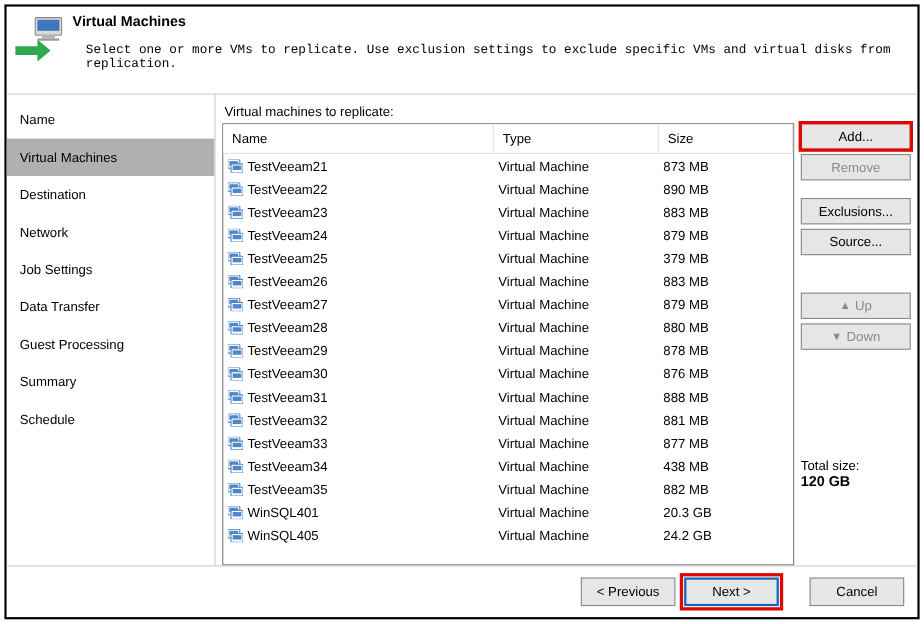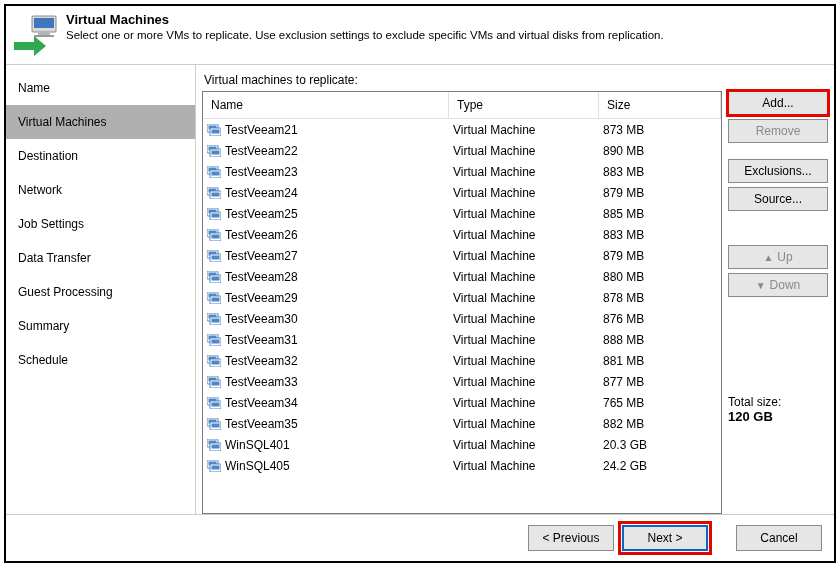--- a/index.html
+++ b/index.html
@@ -26,21 +26,21 @@
   .header {
     display: flex;
     align-items: flex-start;
     padding: 4px 6px 8px 6px;
     border-bottom: 1px solid #ccc;
   }
   .header-icon { width: 48px; height: 42px; flex: 0 0 auto; margin-right: 6px; margin-top:4px;}
   .header-text h1 {
     font-size: 13px; font-weight: 700; margin: 2px 0 2px 0;
   }
-  .header-text p { font-size: 11.5px; margin: 0; }
+  .header-text p { font-size: 11.5px; margin: 12px; font-family: Liberation Mono, monospace; }
   
   .body {
     flex: 1;
     display: flex;
     min-height: 0;
   }
   .sidebar {
     width: 190px;
     flex: 0 0 190px;
     border-right: 1px solid #ccc;
@@ -255,21 +255,21 @@
                 <div class="cell col-name">
                   <svg class="vm-icon" viewBox="0 0 14 12">
                     <rect x="0" y="0" width="11" height="8" rx="1" fill="#fff" stroke="#4f86c6" stroke-width="1"></rect>
                     <rect x="1.5" y="1.5" width="8" height="4" fill="#4f86c6"></rect>
                     <rect x="3" y="4" width="11" height="8" rx="1" fill="#fff" stroke="#4f86c6" stroke-width="1"></rect>
                     <rect x="4.5" y="5.5" width="8" height="4" fill="#4f86c6"></rect>
                   </svg>
                   <span>TestVeeam25</span>
                 </div>
                 <div class="cell col-type">Virtual Machine</div>
-                <div class="cell col-size">885 MB</div>
+                <div class="cell col-size">379 MB</div>
               </div>
               <div class="row">
                 <div class="cell col-name">
                   <svg class="vm-icon" viewBox="0 0 14 12">
                     <rect x="0" y="0" width="11" height="8" rx="1" fill="#fff" stroke="#4f86c6" stroke-width="1"></rect>
                     <rect x="1.5" y="1.5" width="8" height="4" fill="#4f86c6"></rect>
                     <rect x="3" y="4" width="11" height="8" rx="1" fill="#fff" stroke="#4f86c6" stroke-width="1"></rect>
                     <rect x="4.5" y="5.5" width="8" height="4" fill="#4f86c6"></rect>
                   </svg>
                   <span>TestVeeam26</span>
@@ -372,21 +372,21 @@
                 <div class="cell col-name">
                   <svg class="vm-icon" viewBox="0 0 14 12">
                     <rect x="0" y="0" width="11" height="8" rx="1" fill="#fff" stroke="#4f86c6" stroke-width="1"></rect>
                     <rect x="1.5" y="1.5" width="8" height="4" fill="#4f86c6"></rect>
                     <rect x="3" y="4" width="11" height="8" rx="1" fill="#fff" stroke="#4f86c6" stroke-width="1"></rect>
                     <rect x="4.5" y="5.5" width="8" height="4" fill="#4f86c6"></rect>
                   </svg>
                   <span>TestVeeam34</span>
                 </div>
                 <div class="cell col-type">Virtual Machine</div>
-                <div class="cell col-size">765 MB</div>
+                <div class="cell col-size">438 MB</div>
               </div>
               <div class="row">
                 <div class="cell col-name">
                   <svg class="vm-icon" viewBox="0 0 14 12">
                     <rect x="0" y="0" width="11" height="8" rx="1" fill="#fff" stroke="#4f86c6" stroke-width="1"></rect>
                     <rect x="1.5" y="1.5" width="8" height="4" fill="#4f86c6"></rect>
                     <rect x="3" y="4" width="11" height="8" rx="1" fill="#fff" stroke="#4f86c6" stroke-width="1"></rect>
                     <rect x="4.5" y="5.5" width="8" height="4" fill="#4f86c6"></rect>
                   </svg>
                   <span>TestVeeam35</span>

